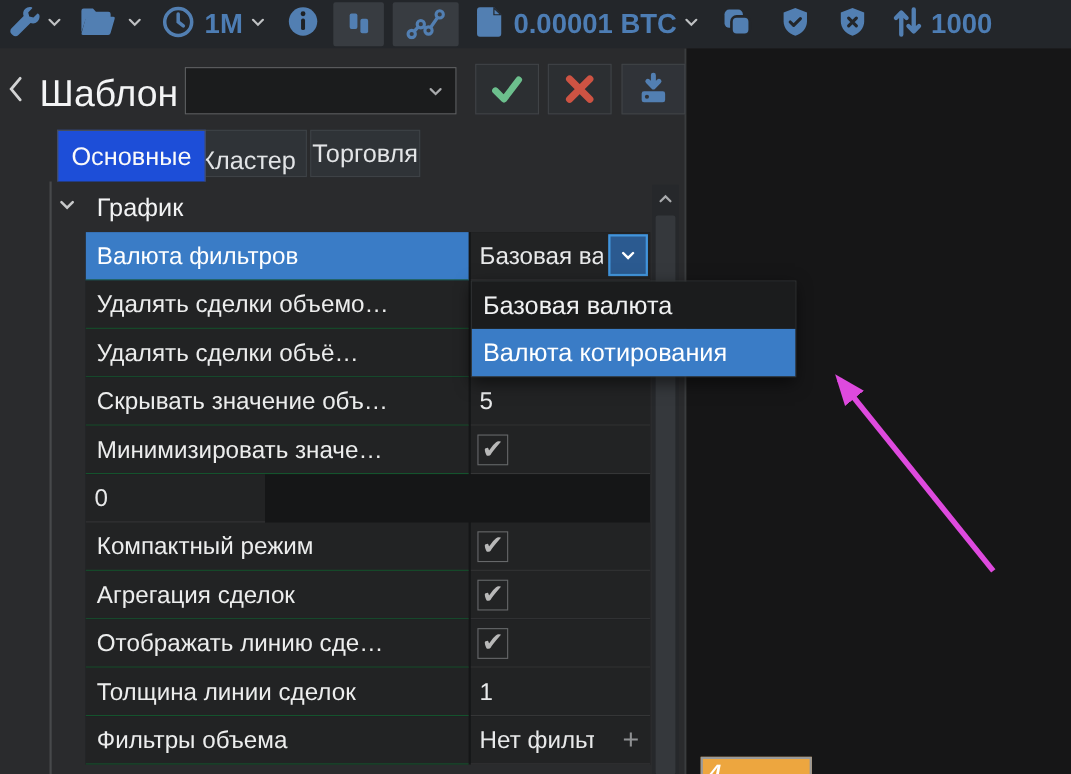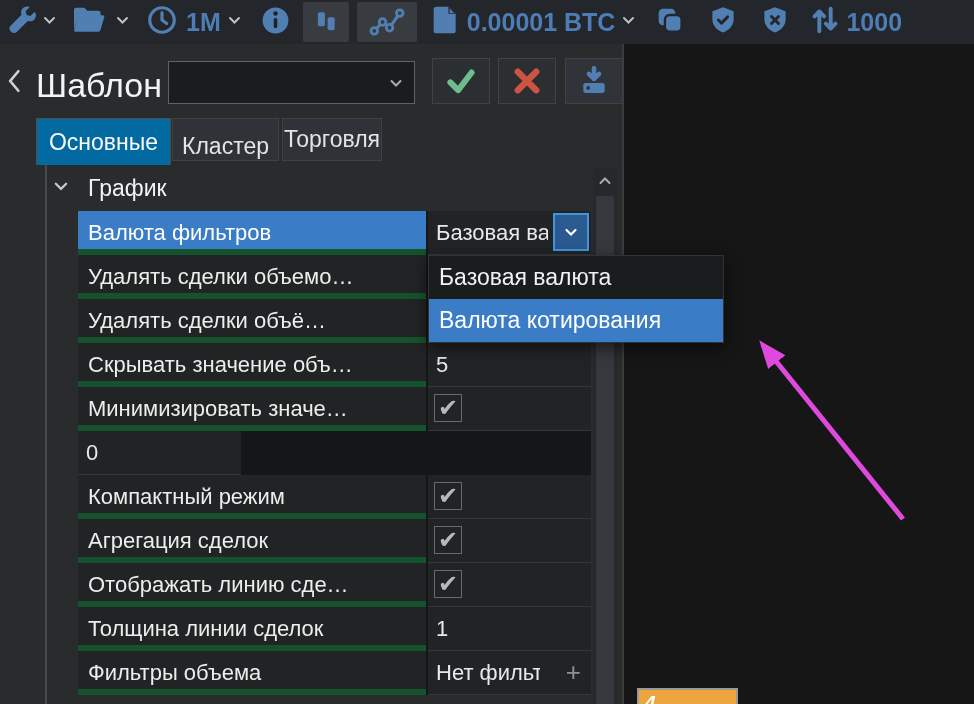--- a/index.html
+++ b/index.html
@@ -24,29 +24,29 @@
   .back-chev{position:absolute;left:6px;top:64px;width:22px;height:34px;display:flex;align-items:center;}
   .tpl-label{position:absolute;left:36px;top:66px;font-size:34px;color:#f3f4f5;}
   .tpl-select{position:absolute;left:168px;top:61px;width:247px;height:43px;background:#1b1c1d;
               border:1px solid #606264;display:flex;align-items:center;justify-content:flex-end;padding-right:10px;}
   .tpl-btn{position:absolute;top:58px;width:58px;height:46px;background:#2c2f32;border:1px solid #404346;
            display:flex;align-items:center;justify-content:center;}
 
   
   .tab{position:absolute;top:118px;height:43px;background:#2f3337;border:1px solid #3e4246;
        color:#e2e4e6;font-size:23px;display:flex;align-items:center;justify-content:center;}
-  .tab.active{height:47px;background:#0369a1;border-color:#4a4e52;border-bottom:none;color:#fafafa;z-index:3;}
+  .tab.active{height:47px;background:#1d4ed8;border-color:#4a4e52;border-bottom:none;color:#fafafa;z-index:3;margin-left:16px;}
 
   
   .v-divider{position:absolute;left:45px;top:165px;width:2px;height:539px;background:#47494b;}
   .grp-chev{position:absolute;left:52px;top:178px;}
   .grp-label{position:absolute;left:88px;top:175px;font-size:23px;font-weight:normal;color:#f2f3f4;}
   .rows{position:absolute;left:78px;top:211px;width:513px;background:#151617;}
   .srow{display:flex;gap:2px;height:44px;}
-  .srow-label{width:348px;background:#222324;border-bottom:6px solid #14532d;color:#eceded;
+  .srow-label{width:348px;background:#222324;border-bottom:1px solid #14532d;color:#eceded;
               font-size:22px;line-height:43px;padding-left:10px;white-space:nowrap;overflow:hidden;}
   .srow.selected .srow-label{background:#3a7cc6;color:#ffffff;}
   .srow-value{position:relative;width:163px;background:#222324;border-bottom:1px solid #353637;
               color:#e8e9ea;font-size:22px;line-height:43px;}
   .vtext{display:inline-block;padding-left:8px;white-space:nowrap;overflow:hidden;vertical-align:top;}
   .vtext.clip{max-width:120px;}
   .vtext.clip2{max-width:112px;}
   .combo-btn{position:absolute;right:2px;top:2px;width:36px;height:38px;background:#2b5a90;
              border:2px solid #4295dc;display:flex;align-items:center;justify-content:center;}
   .cbox{display:inline-flex;width:28px;height:28px;margin:7px 0 0 6px;border:1px solid #66686a;

